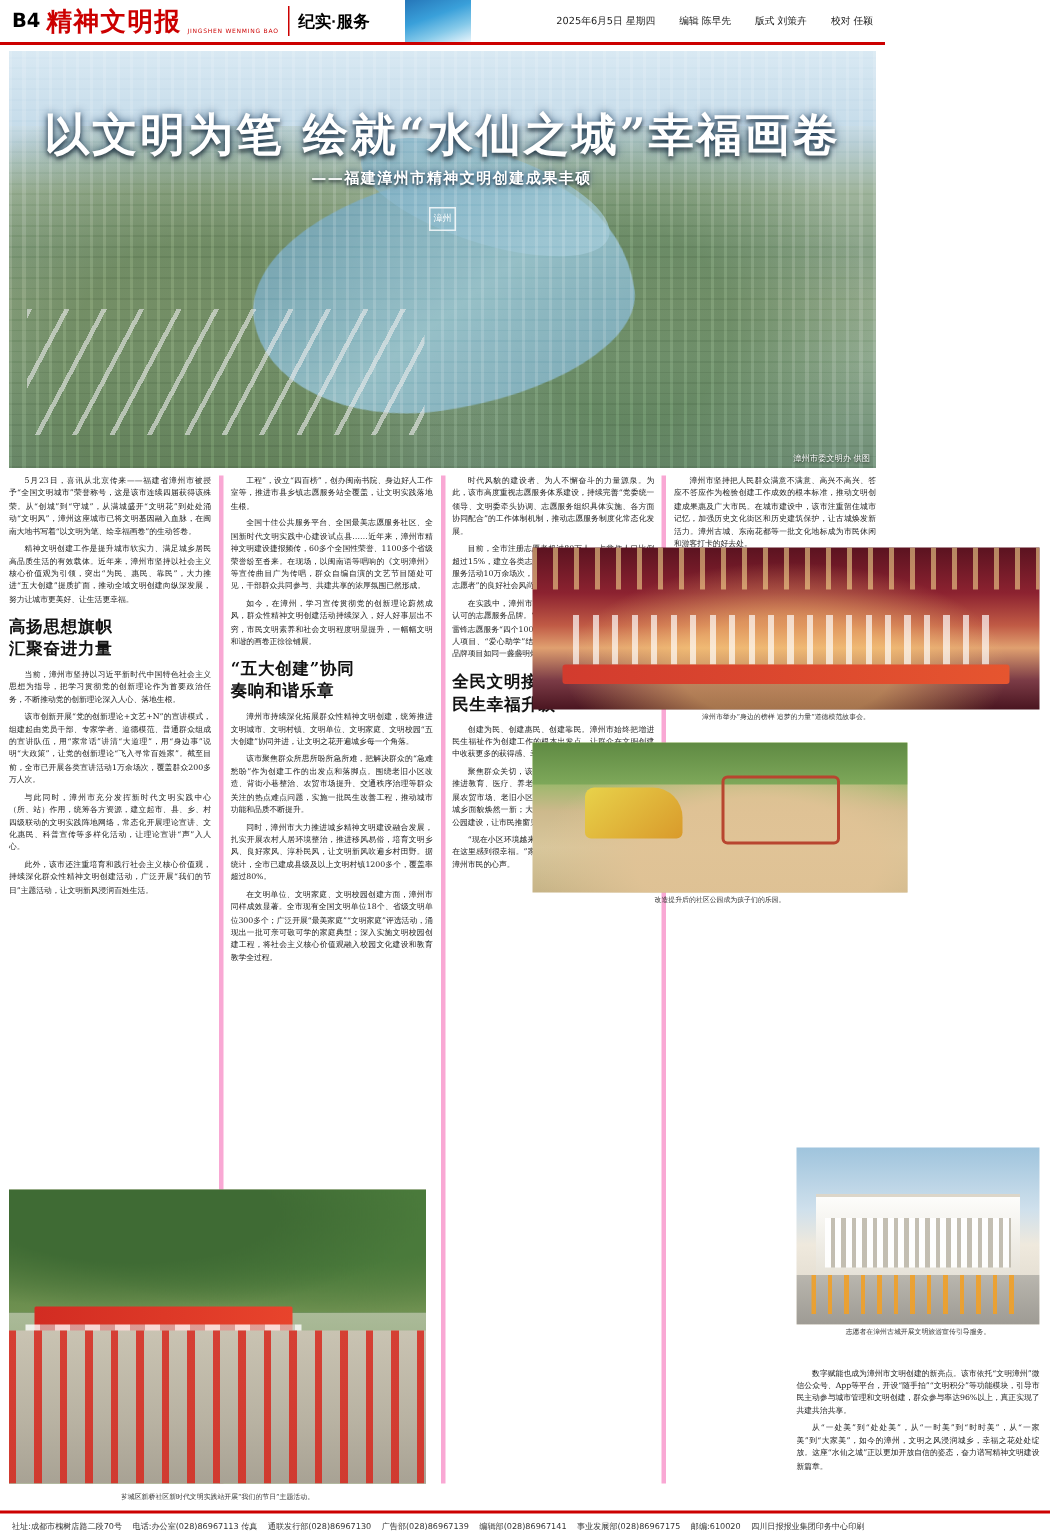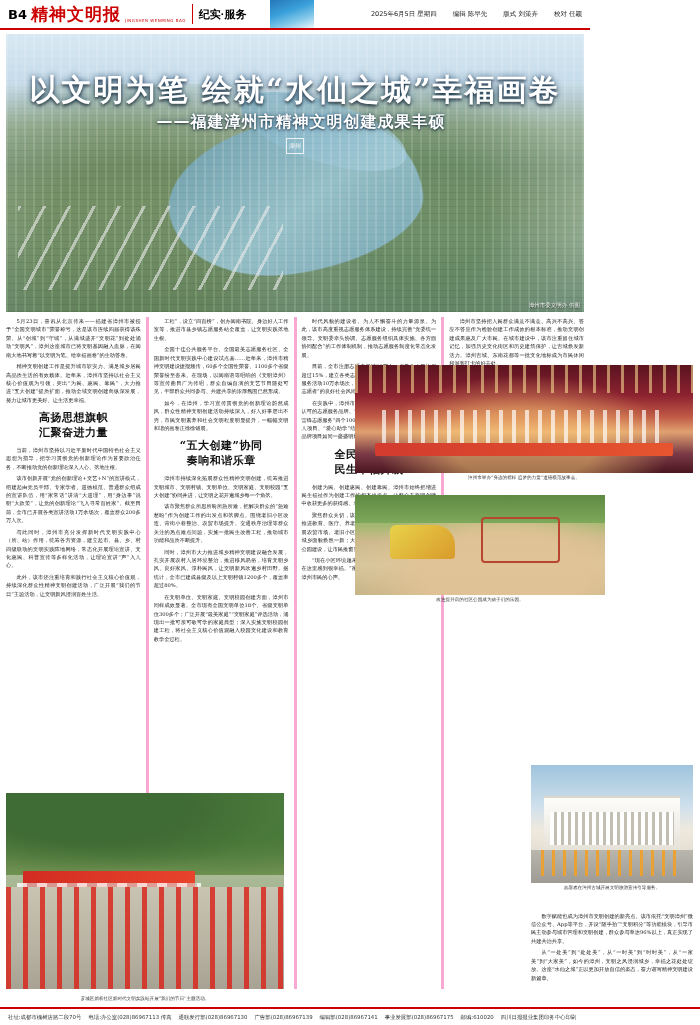--- a/index.html
+++ b/index.html
@@ -80,21 +80,21 @@
   .hero-title{
     position:absolute;left:0;right:0;top:36px;text-align:center;
     font-family:"DejaVu Serif","Liberation Serif",serif;
     font-size:30px;font-weight:bold;color:#ffffff;
     text-shadow:0 0 6px rgba(0,40,80,.75),0 2px 3px rgba(0,0,0,.6);
     letter-spacing:2px;
   }
   .hero-sub{
     position:absolute;left:12px;right:0;top:78px;text-align:center;
     font-family:"DejaVu Serif","Liberation Serif",serif;
-    font-size:16px;font-weight:bold;color:#ffffff;
+    font-size:10px;font-weight:bold;color:#ffffff;
     text-shadow:0 0 5px rgba(0,40,80,.7),0 1px 2px rgba(0,0,0,.6);
     letter-spacing:1px;
   }
   .hero-stamp{
     position:absolute;left:50%;top:104px;transform:translateX(-50%);
     width:16px;height:14px;border:1px solid rgba(255,255,255,.8);
     color:#fff;font-size:6px;line-height:14px;text-align:center;
   }
   .hero-credit{
     position:absolute;right:4px;bottom:3px;color:#fff;font-size:5.5px;
@@ -110,21 +110,21 @@
 
   .ptext{
     font-family:"DejaVu Serif","Liberation Serif",serif;
     font-size:5.2px;line-height:1.62;color:#1a1a1a;text-align:justify;
     margin:0 0 3px 0;
     text-indent:2em;
     word-break:break-all;
   }
   .sub-h{
     font-family:"DejaVu Serif","Liberation Serif",serif;
-    font-size:11px;font-weight:bold;color:#111;text-align:center;
+    font-size:11px;font-weight:bold;color:#111;text-align:left;
     line-height:1.35;margin:7px 0 5px 0;letter-spacing:.5px;
   }
   .capt{
     font-family:"DejaVu Serif","Liberation Serif",serif;
     font-size:4.6px;color:#333;text-align:center;margin:2px 0 4px 0;
   }
 
   
   .photo{position:relative;width:100%;overflow:hidden;background:#999;}
   .ph-stage{

